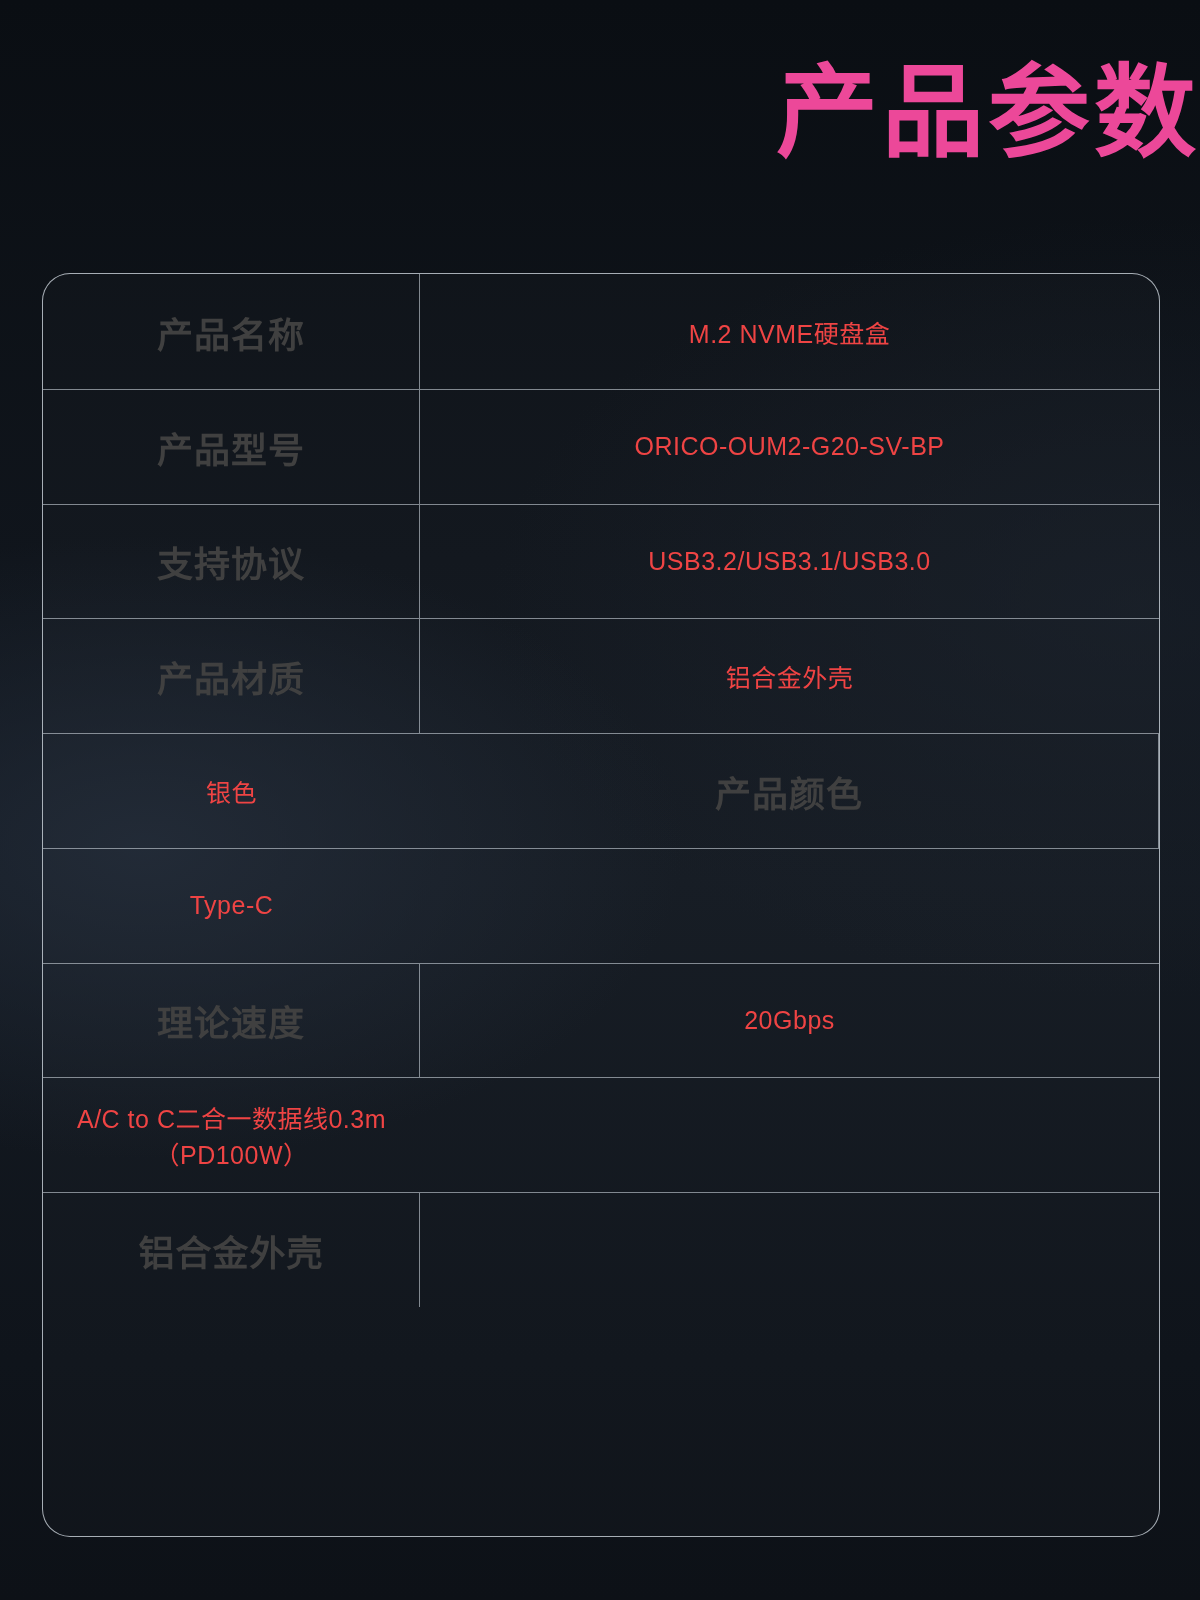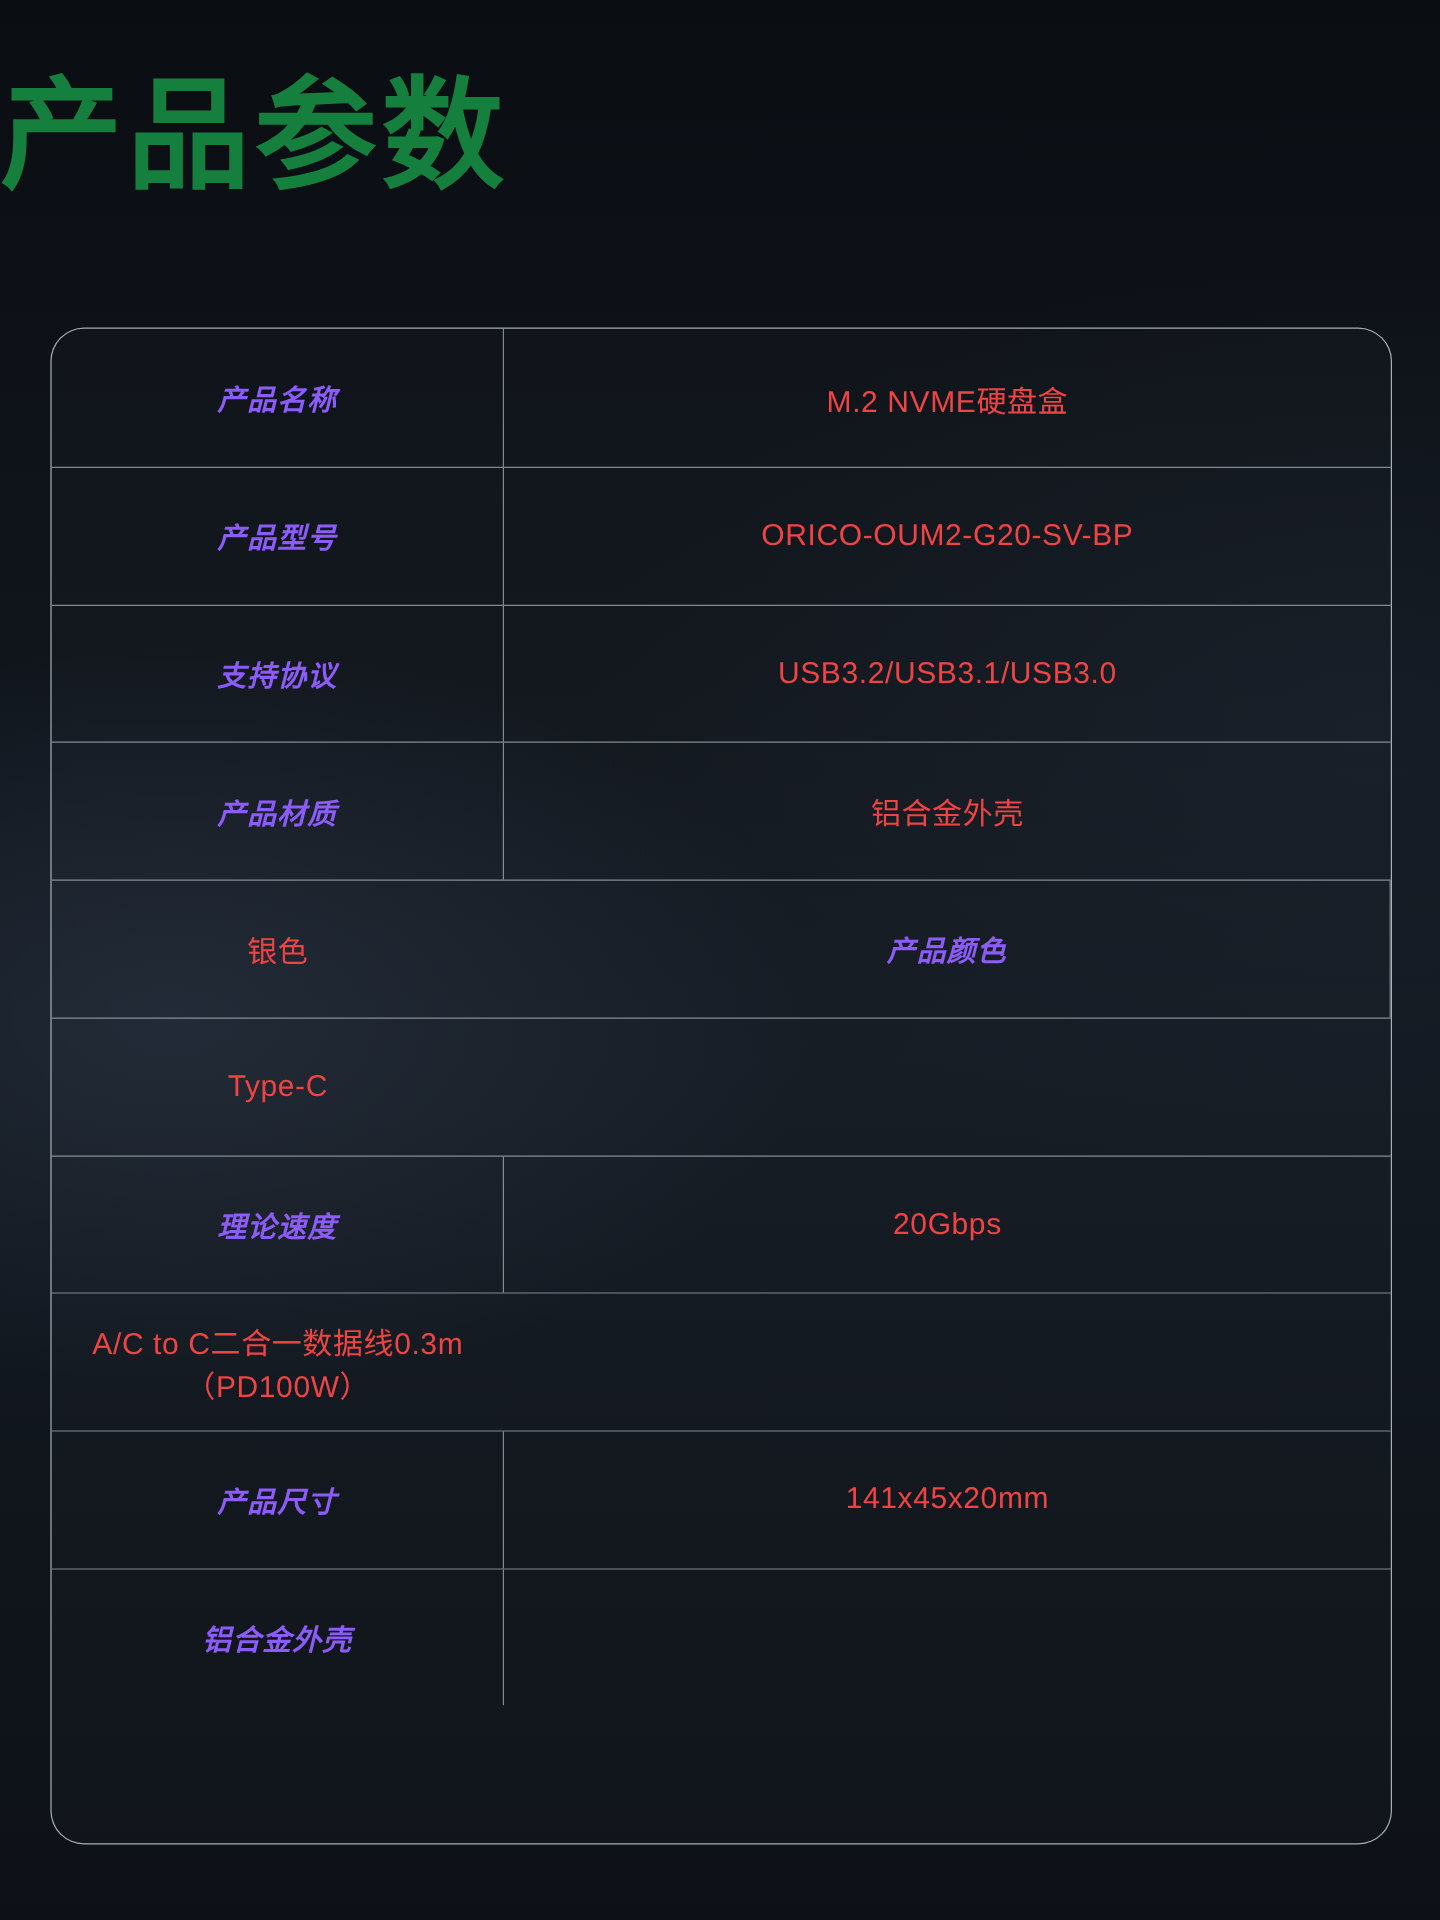--- a/index.html
+++ b/index.html
@@ -14,26 +14,26 @@
     font-family: "Liberation Sans", "DejaVu Sans", sans-serif;
     background:
       radial-gradient(ellipse 900px 520px at 12% 53%, rgba(33,42,55,0.85) 0%, rgba(33,42,55,0) 60%),
       radial-gradient(ellipse 1000px 600px at 95% 38%, rgba(26,33,43,0.6) 0%, rgba(26,33,43,0) 65%),
       linear-gradient(180deg, #0a0e13 0%, #10151c 35%, #141a22 55%, #0f141b 85%, #0d1117 100%);
     color: #ffffff;
   }
 
   .page-title {
     margin-top: 58px;
-    text-align: left;
+    text-align: right;
     font-size: 102px;
     line-height: 1.08;
     font-weight: 900;
     letter-spacing: 4px;
-    color: #15803d;
+    color: #ec4899;
   }
 
   .spec-table {
     width: 1118px;
     height: 1264px;
     margin: 105px auto 0 42px;
     border: 1px solid rgba(210,218,226,0.78);
     border-radius: 28px;
     overflow: hidden;
     display: grid;
@@ -53,25 +53,24 @@
   .cell {
     display: flex;
     align-items: center;
     justify-content: center;
     text-align: center;
     padding: 0 24px;
   }
 
   .cell.label {
     border-right: 1px solid rgba(198,207,215,0.62);
-    font-size: 24px;
+    font-size: 36px;
     font-weight: 700;
     letter-spacing: 1px;
-    color: #8b5cf6;
-    font-style: italic;
+    color: #404040;
   }
 
   .cell.value {
     font-size: 25px;
     font-weight: 500;
     letter-spacing: 0.5px;
     color: #ef4444;
   }
 </style>
 </head>
@@ -112,21 +111,17 @@
   <div class="spec-row">
     <div class="cell label">理论速度</div>
     <div class="cell value">20Gbps</div>
   </div>
 
   <div class="spec-row">
     <div class="cell value">A/C to C二合一数据线0.3m（PD100W）</div>
   </div>
 
 
-  <div class="spec-row">
-    <div class="cell label">产品尺寸</div>
-    <div class="cell value">141x45x20mm</div>
-  </div>
 
   <div class="spec-row">
     <div class="cell label">铝合金外壳</div>
   </div>
 </div>
 
 </body></html>

